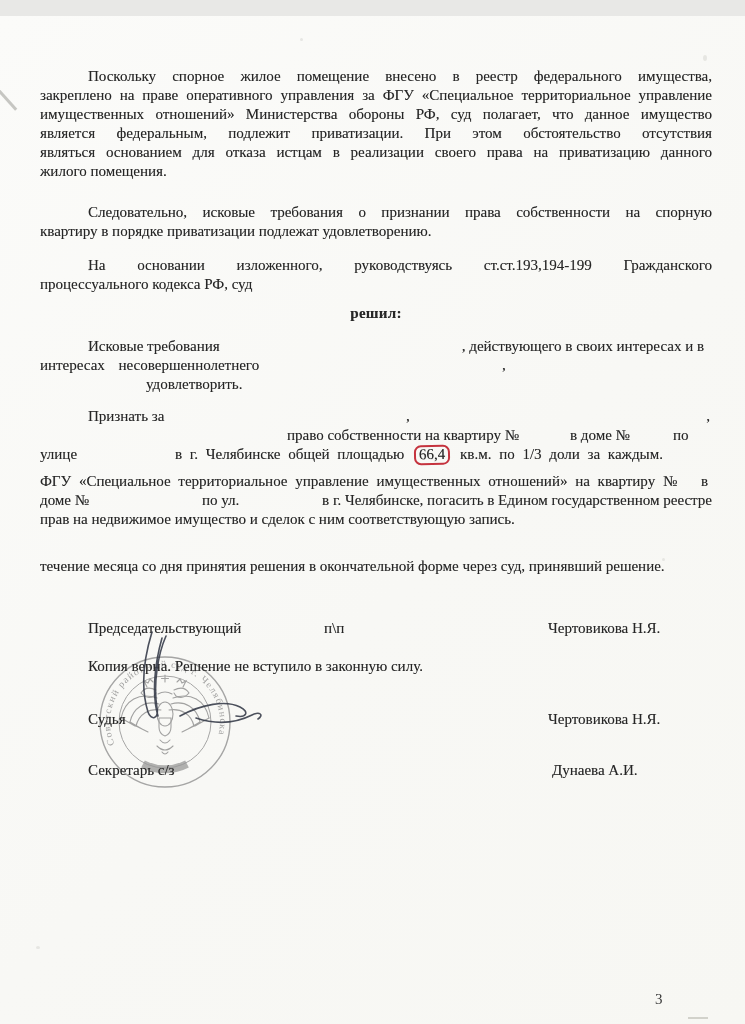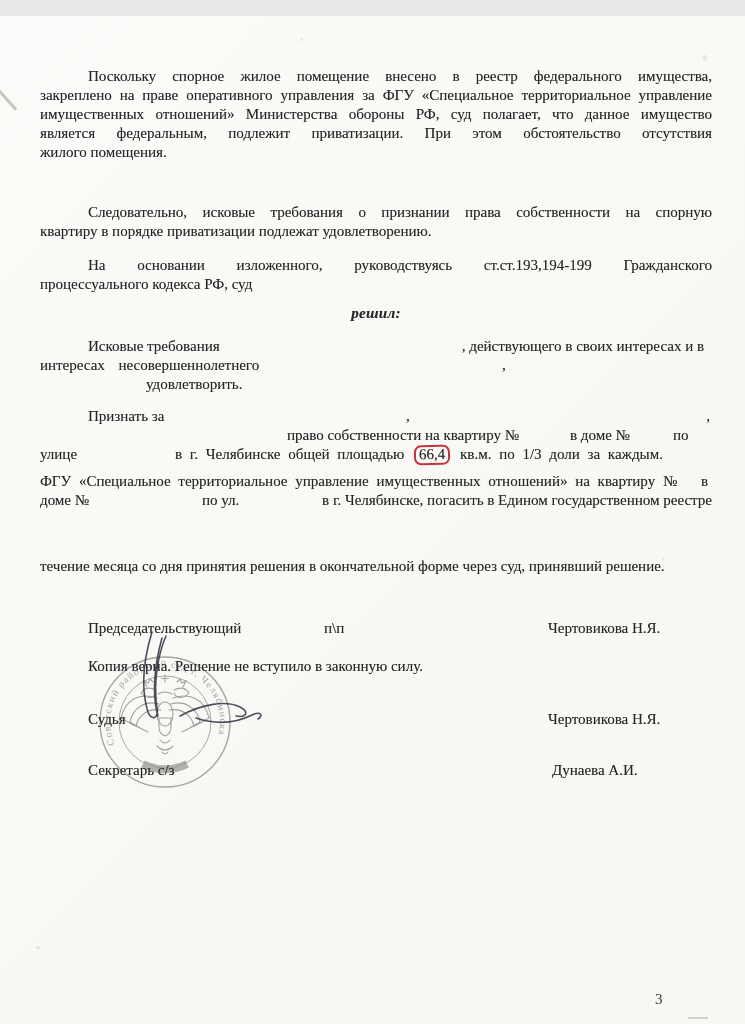--- a/index.html
+++ b/index.html
@@ -11,21 +11,21 @@
   }
   .block { position:absolute; left:40px; width:672px; font-size:15px; line-height:19px;
            text-shadow:0.2px 0.2px 0.4px rgba(70,70,70,0.45); z-index:2; }
   .jline { text-align:justify; text-align-last:justify; }
   .jline.last { text-align-last:left; }
   .indent { text-indent:48px; }
   .absline { position:relative; height:19px; }
   .absline > span { position:absolute; top:0; white-space:nowrap; }
   .ws10 { word-spacing:10px; }
   .ws4  { word-spacing:4px; }
-  .heading { text-align:center; font-weight:bold; letter-spacing:0.3px;font-style:italic; }
+  .heading { text-align:center; font-weight:bold; letter-spacing:0.3px; }
   .hl {
     display:inline-block; border:2.5px solid #c5333e; border-radius:7px;
     padding:0 3px 1px 3px; margin:0 2px; line-height:15px;
     transform:rotate(-1.2deg); background:transparent;
   }
   .pageno { position:absolute; left:655px; top:975px; font-size:15px; color:#3a3a3a; z-index:2; }
   .stamp { position:absolute; left:95px; top:636px; z-index:1; opacity:0.78; }
   .sigs  { position:absolute; left:118px; top:608px; z-index:3; }
   .speck { position:absolute; border-radius:50%; background:#dededa; opacity:0.7; z-index:0; }
   .edgemark { position:absolute; left:-7px; top:82px; width:28px; height:2.5px;
@@ -44,20 +44,21 @@
   <div class="speck" style="left:300px;top:22px;width:3px;height:3px;"></div>
   <div class="speck" style="left:88px;top:252px;width:3px;height:3px;"></div>
   <div class="speck" style="left:662px;top:542px;width:3px;height:3px;"></div>
   <div class="speck" style="left:36px;top:930px;width:4px;height:3px;"></div>
 
   <div class="block" style="top:51px">
     <div class="jline indent">Поскольку спорное жилое помещение внесено в реестр федерального имущества,</div>
     <div class="jline">закреплено на праве оперативного управления за ФГУ «Специальное территориальное управление</div>
     <div class="jline">имущественных отношений» Министерства обороны РФ, суд полагает, что данное имущество</div>
     <div class="jline">является федеральным, подлежит приватизации. При этом обстоятельство отсутствия</div>
+    <div class="jline">являться основанием для отказа истцам в реализации своего права на приватизацию данного</div>
     <div class="jline last">жилого помещения.</div>
   </div>
 
   <div class="block" style="top:187px">
     <div class="jline indent">Следовательно, исковые требования о признании права собственности на спорную</div>
     <div class="jline last">квартиру в порядке приватизации подлежат удовлетворению.</div>
   </div>
 
   <div class="block" style="top:240px">
     <div class="jline indent">На основании изложенного, руководствуясь ст.ст.193,194-199 Гражданского</div>
@@ -99,20 +100,23 @@
 
   <div class="block" style="top:456px">
     <div class="absline">
       <span style="left:0" class="ws4">ФГУ «Специальное территориальное управление имущественных отношений» на квартиру №</span>
       <span style="right:4px">в</span>
     </div>
     <div class="absline">
       <span style="left:0">доме №</span>
       <span style="left:162px">по ул.</span>
       <span style="right:0">в г. Челябинске, погасить в Едином государственном реестре</span>
+    </div>
+    <div class="absline">
+      <span style="left:0">прав на недвижимое имущество и сделок с ним соответствующую запись.</span>
     </div>
   </div>
 
   <div class="block" style="top:541px">
     <div class="jline last">течение месяца со дня принятия решения в окончательной форме через суд, принявший решение.</div>
   </div>
 
   <div class="block absline" style="top:603px">
     <span style="left:48px">Председательствующий</span>
     <span style="left:284px">п\п</span>

